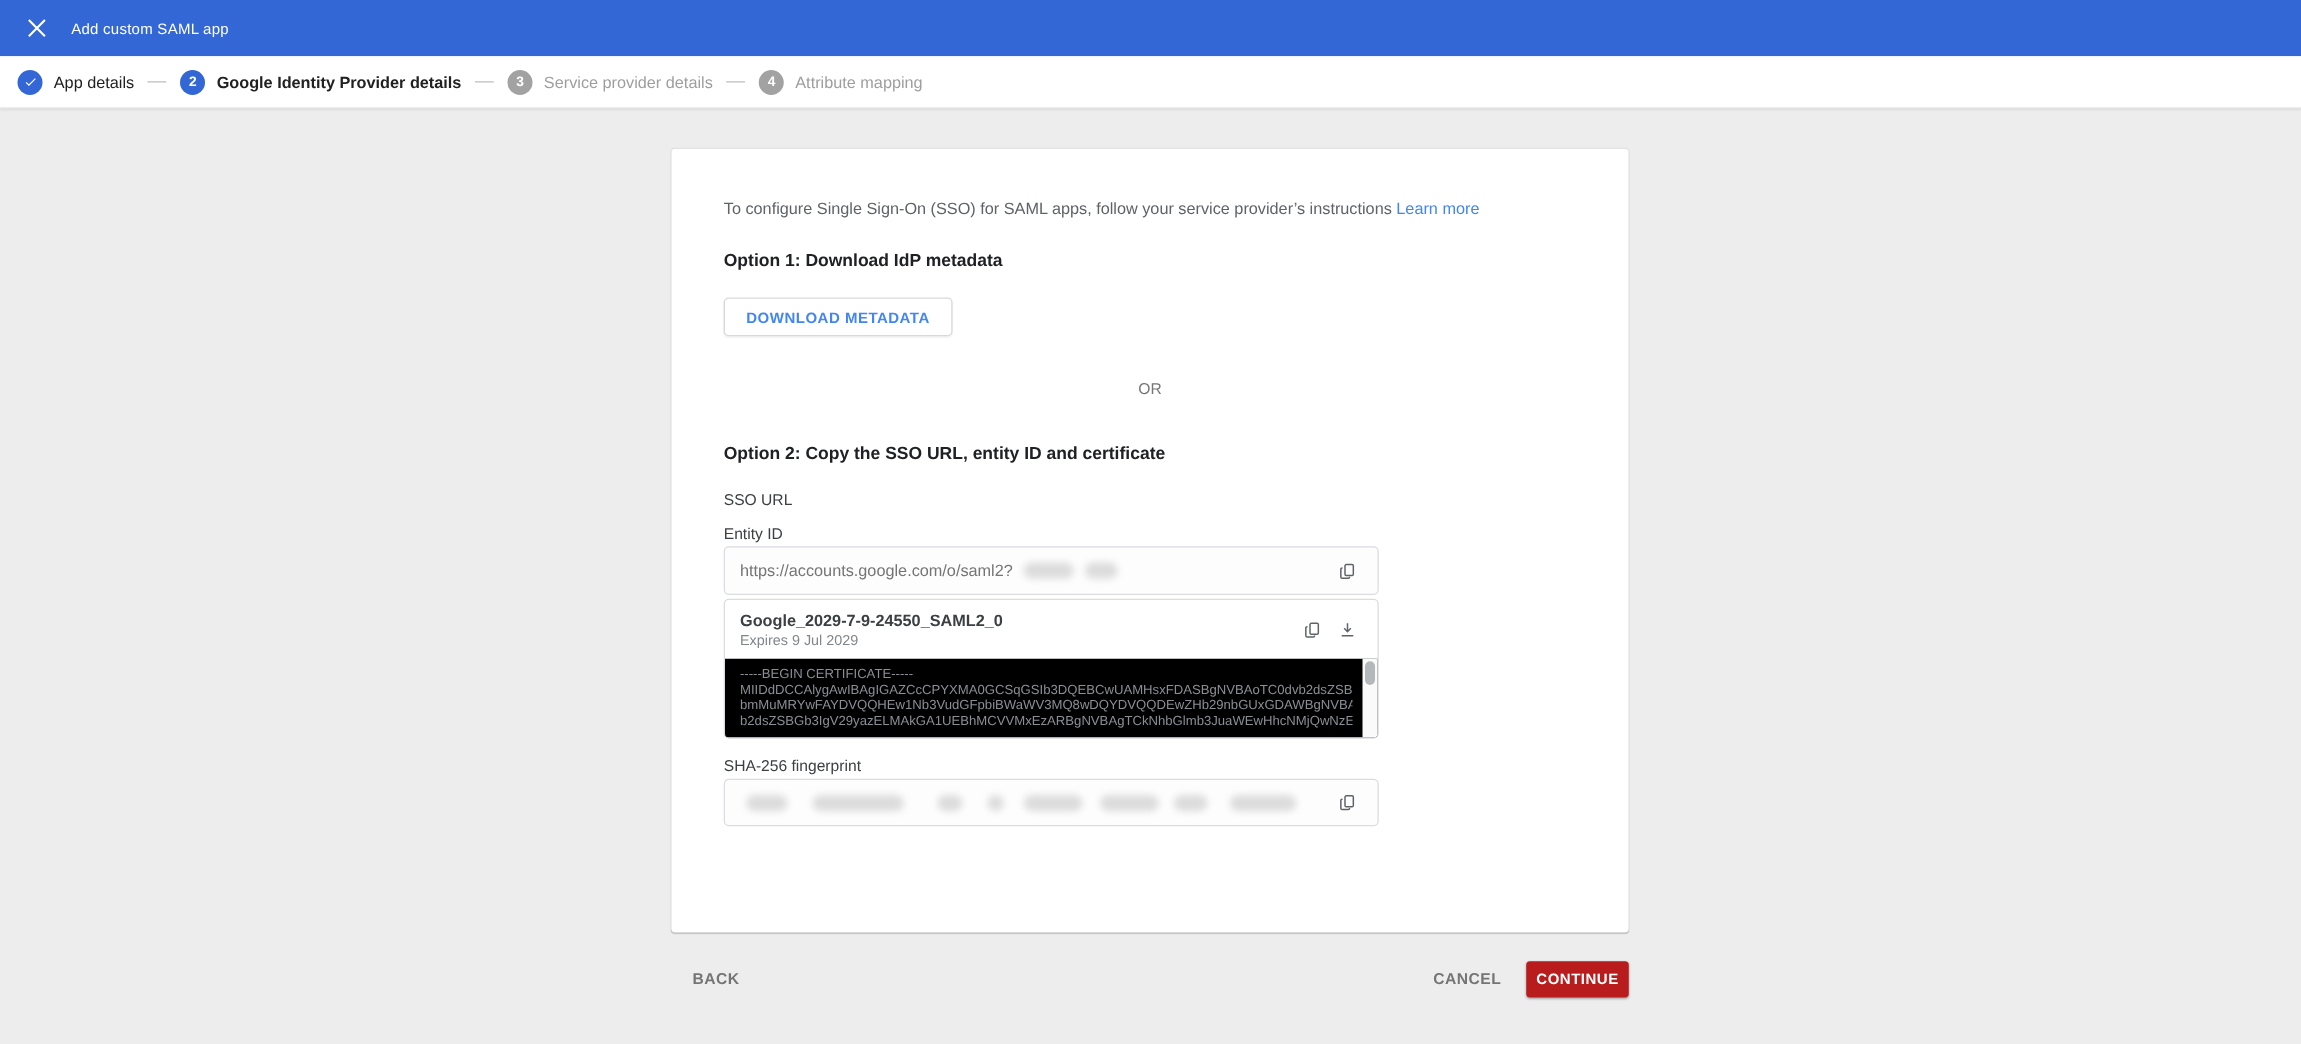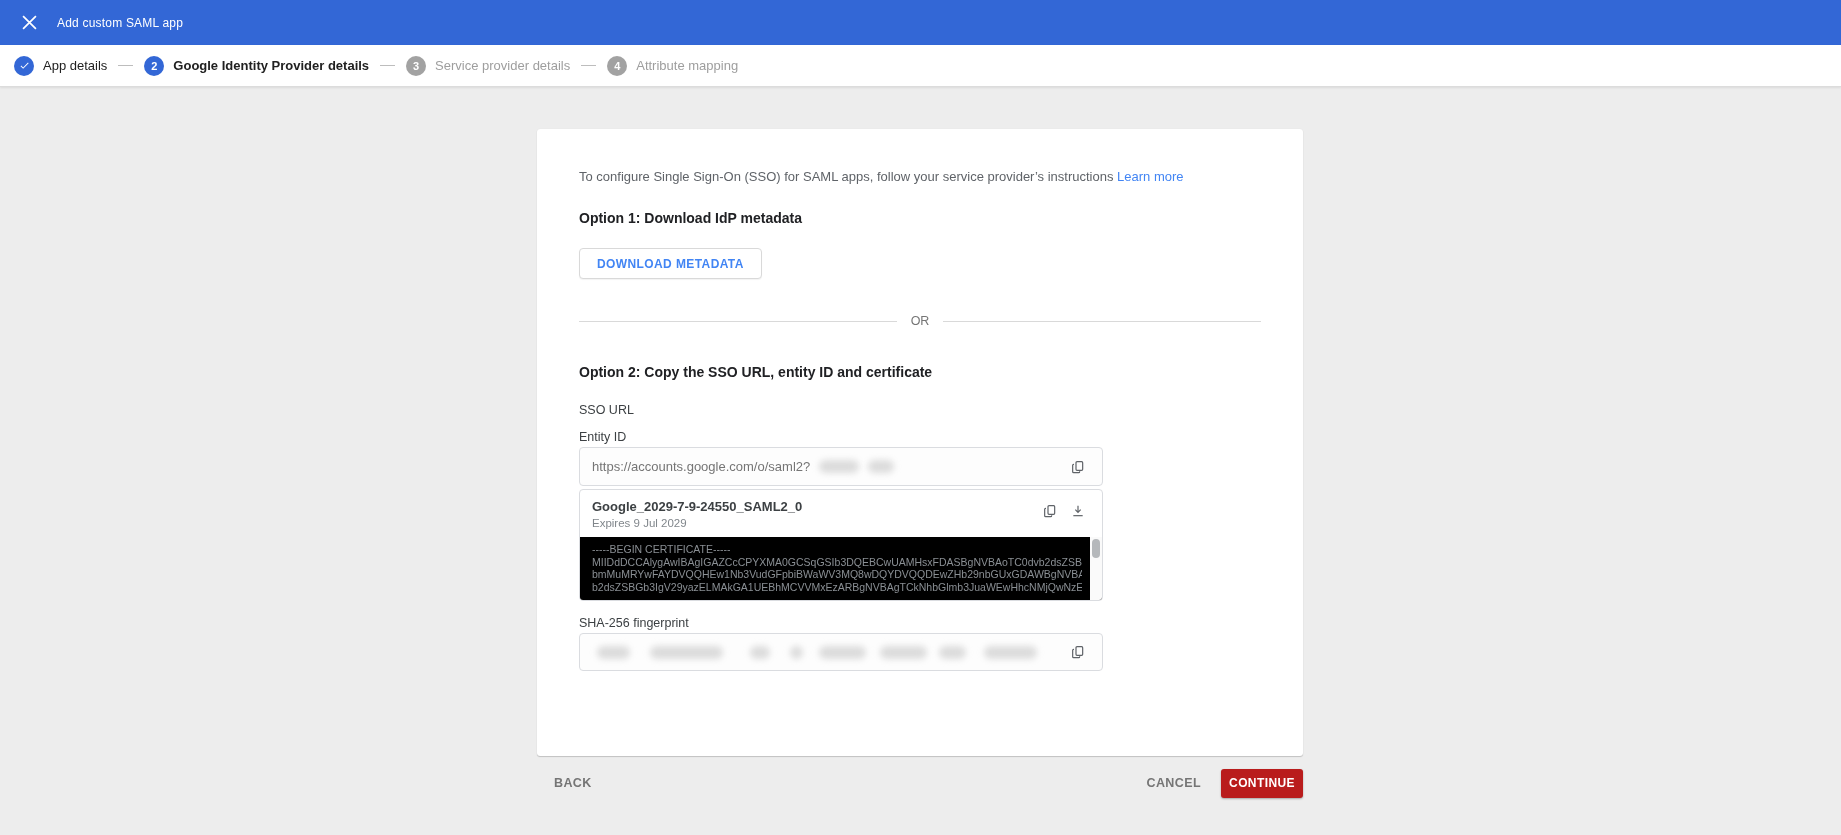--- a/index.html
+++ b/index.html
@@ -20,53 +20,53 @@
     justify-content:center; font-size:11px; font-weight:700; color:#fff; flex:none; }
   .step-circle.done, .step-circle.active { background:#3367d6; }
   .step-circle.todo { background:#a2a2a2; }
   .step-label { margin-left:9px; font-size:13px; color:#212121; }
   .step-label.bold { font-weight:700; letter-spacing:0; }
   .step-label.gray { color:#9e9e9e; }
   .step-dash { width:15px; height:1px; background:#bdbdbd; margin:0 11px; }
 
   
   .page { position:relative; width:1841px; height:748px; }
-  .card { position:absolute; left:537px; top:42px; width:766px; height:627px; background:#fff;
+  .card { position:absolute; left:537px; top:32px; width:766px; height:627px; background:#fff;
     border-radius:3px; box-shadow:0 1px 1px rgba(0,0,0,.18), 0 0 1px rgba(0,0,0,.1);
     padding:40px 42px 0 42px; }
 
   .intro { font-size:13px; color:#5f6368; }
   .link { color:#4285f4; text-decoration:none; cursor:pointer; }
   .opt-heading { margin-top:26px; font-size:14px; font-weight:700; color:#202124; }
 
   .dl-btn { margin-top:22px; display:inline-block; background:#fff; border:1px solid #d9d9d9;
     border-radius:4px; padding:8px 17px 7px; color:#4285f4; font-size:12px; font-weight:700;
     letter-spacing:.4px; cursor:pointer; box-shadow:0 1px 1px rgba(0,0,0,.05); }
 
-  .or-row { margin-top:35px; display:flex; align-items:center; width:682px; }
+  .or-row { margin-top:35px; display:flex; align-items:center; width:682px;flex-direction:column; }
   .or-row .line { flex:1; height:1px; background:#d9d9d9; }
   .or-row .or-text { margin:0 14px; font-size:12.5px; color:#757575; }
 
   .field-label { margin-top:23px; font-size:12.5px; color:#3c4043; display:flex; align-items:center; }
   .caret { display:inline-block; width:1.5px; height:14px; background:#202124; margin-right:1px; }
 
   .field { margin-top:3px; width:524px; height:39px; border:1px solid #dadce0; border-radius:4px;
     background:#fdfdfd; display:flex; align-items:center; padding:0 12px; }
   .field-value { font-size:13px; color:#757575; white-space:nowrap; display:flex; align-items:center; }
   .icon-btn { margin-left:auto; width:24px; height:24px; display:flex; align-items:center;
     justify-content:center; cursor:pointer; flex:none; }
   .icon-btn svg { display:block; }
 
   .rblob { display:inline-block; height:13px; background:#dcdcdc; border-radius:7px;
     filter:blur(3px); margin-left:9px; }
 
   
   .cert-box { margin-top:3px; width:524px; border:1px solid #dadce0; border-radius:4px;
     background:#fff; overflow:hidden; }
-  .cert-head { display:flex; align-items:flex-start; padding:9px 12px 8px;gap:42px; }
+  .cert-head { display:flex; align-items:center; padding:9px 12px 8px;gap:42px; }
   .cert-name { font-size:13px; font-weight:700; color:#3c4043; }
   .cert-expires { font-size:11.5px; color:#80868b; margin-top:3px; }
   .cert-icons { margin-left:auto; display:flex; align-items:center; gap:4px; }
   .cert-body { position:relative; background:#000000; height:63px; padding:6px 20px 0 12px; }
   .cert-line { font-size:10.5px; color:#8a8f94; line-height:12.5px; white-space:nowrap;
     overflow:hidden; }
   .cert-scrollbar { position:absolute; top:0; right:0; width:12px; height:63px; background:#fafafa; }
   .cert-thumb { position:absolute; top:2px; right:2px; width:8px; height:19px; border-radius:4px;
     background:#b5b8bb; }
 

